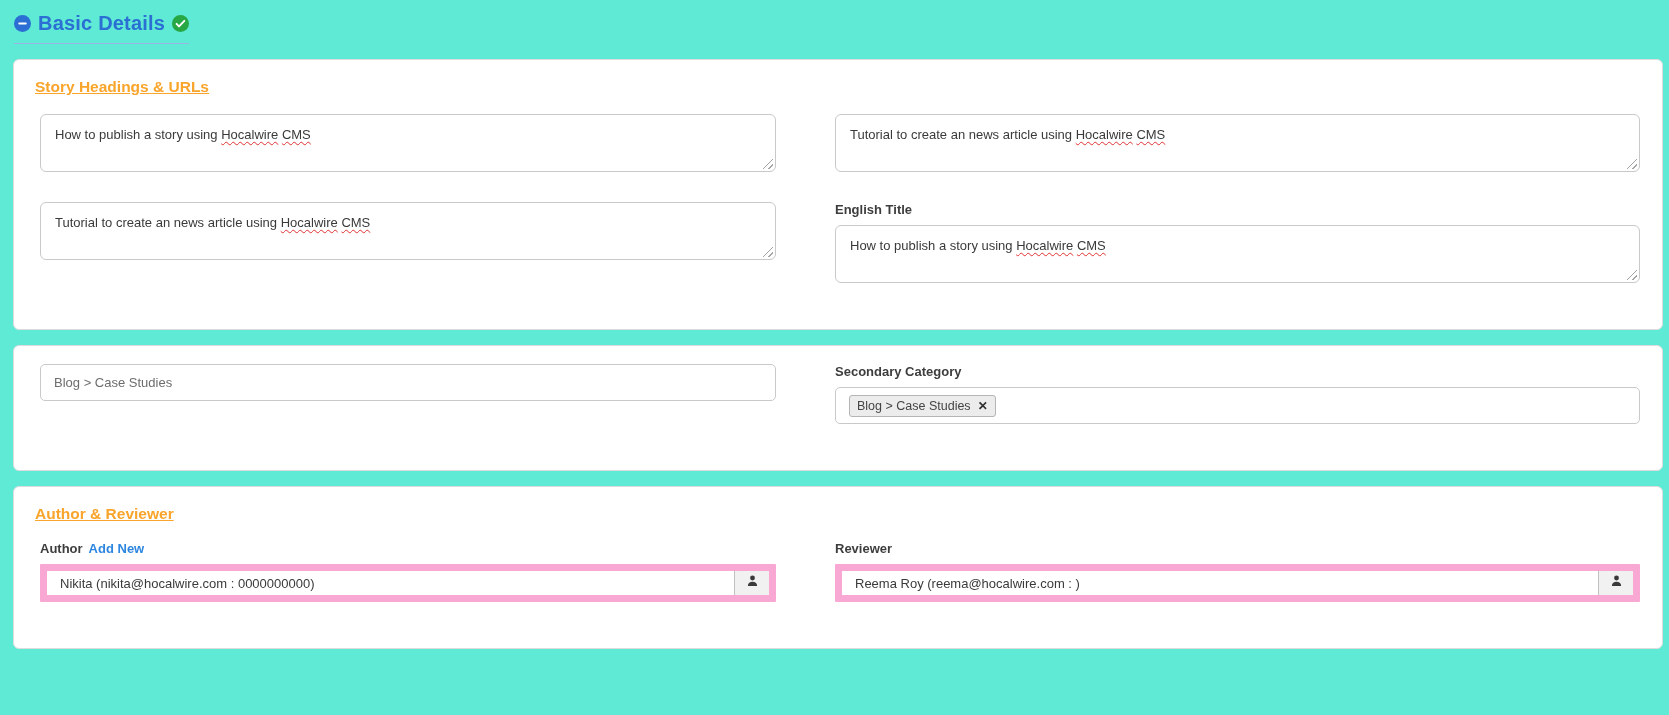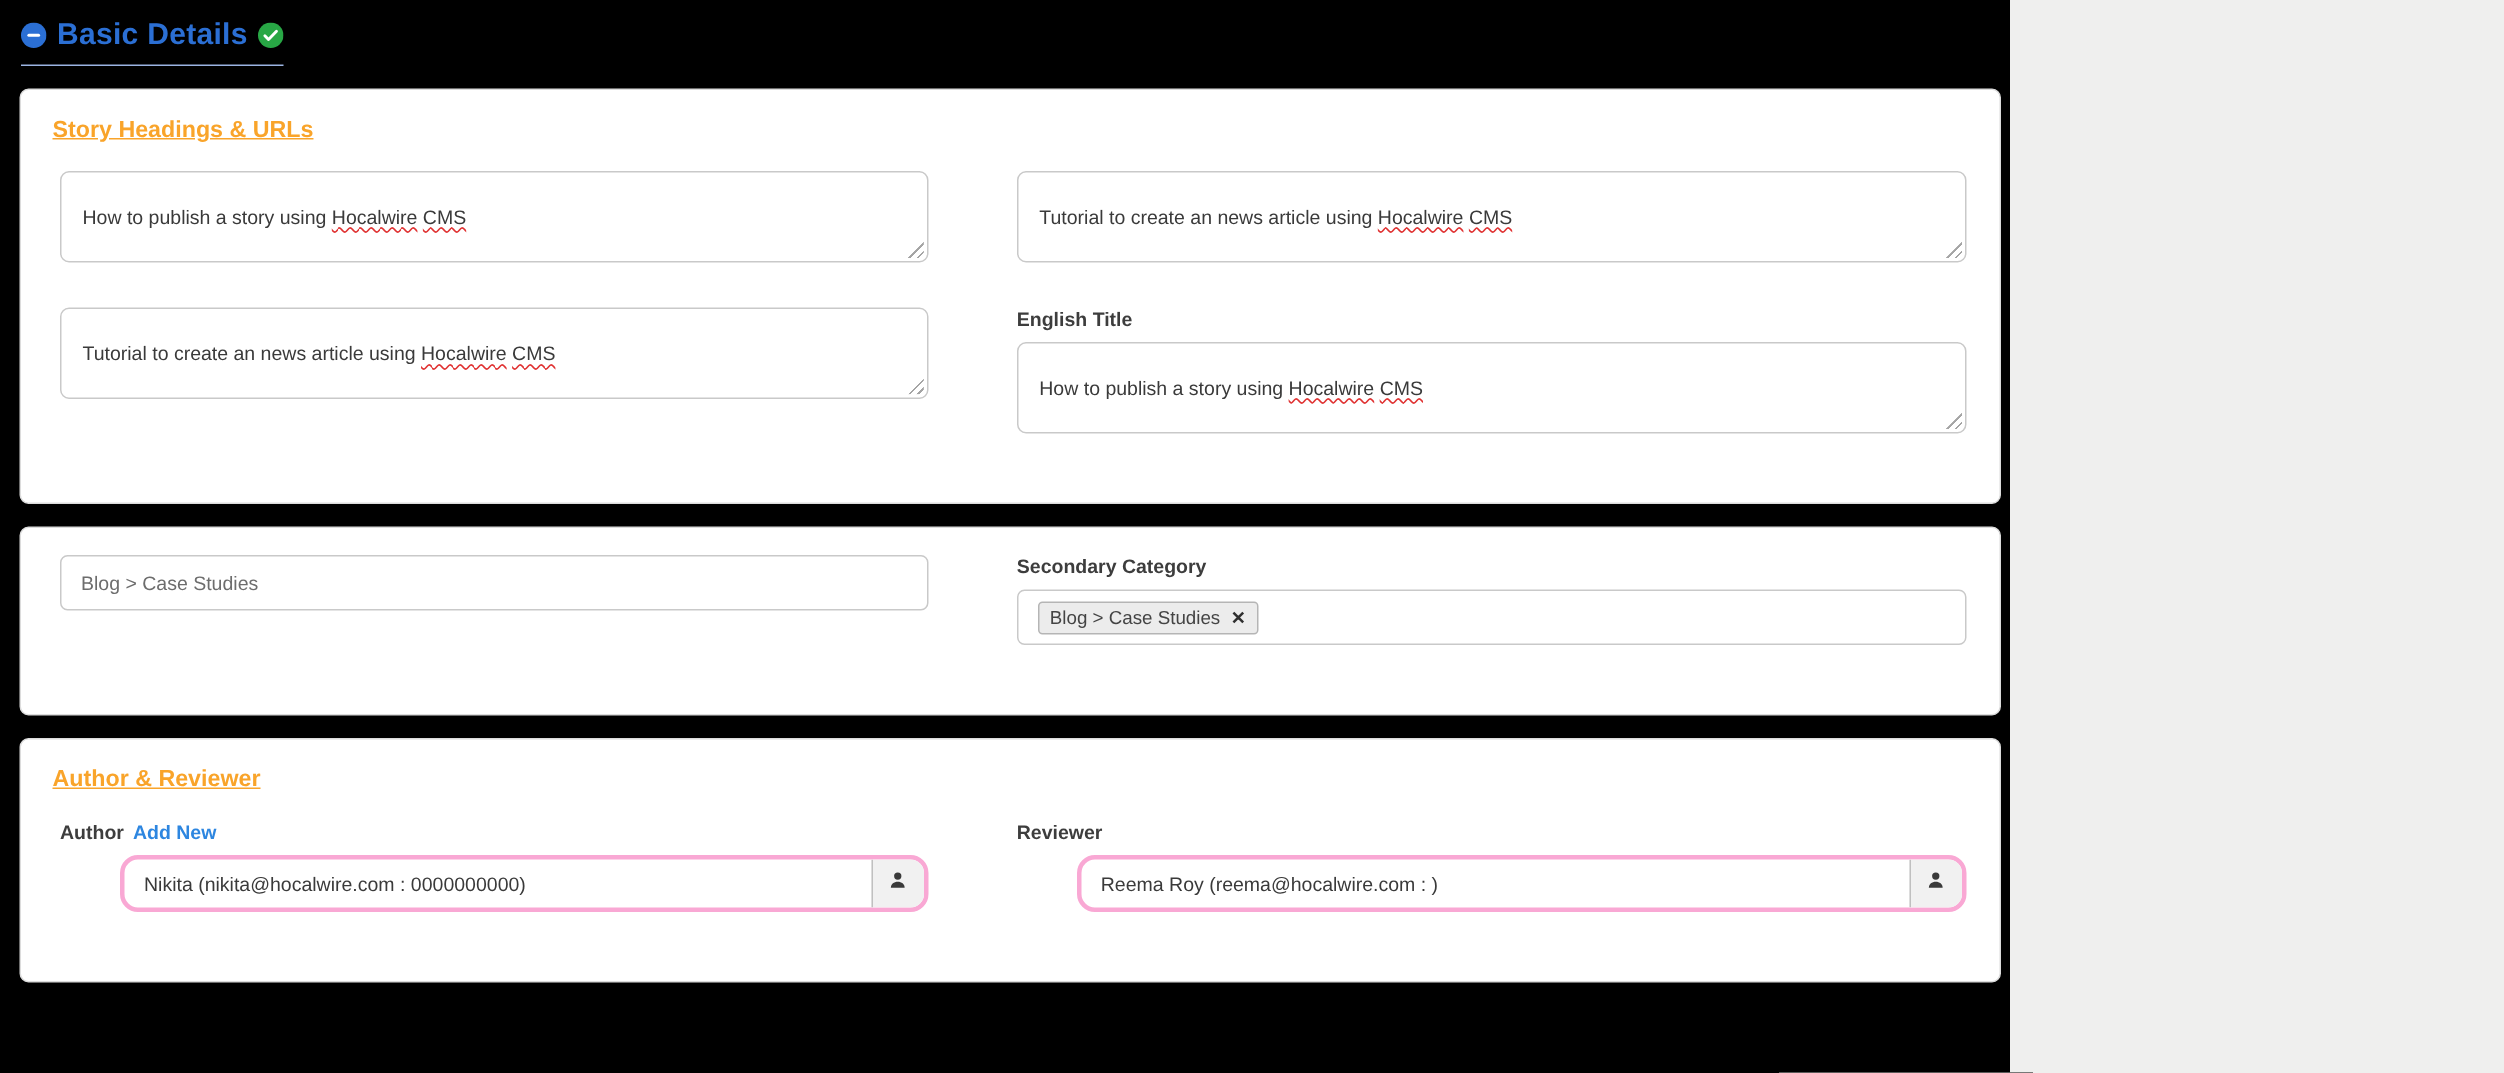--- a/index.html
+++ b/index.html
@@ -2,23 +2,23 @@
 <html><head>
 <meta charset="utf-8">
 <style>
   * { box-sizing: border-box; }
   html, body { margin: 0; padding: 0; }
   body {
     font-family: "Liberation Sans", sans-serif;
     background: #efefee;
   }
   .viewport {
-    width: 1340px;
+    width: 1669px;
     height: 715px;
-    background: #000000;
+    background: #5eead4;
     overflow: hidden;
     position: relative;
   }
 
   
   .page-header {
     display: inline-flex;
     align-items: center;
     gap: 7px;
     margin: 12px 0 0 14px;
@@ -73,21 +73,21 @@
     cursor: pointer;
   }
 
   
   .textarea-box {
     position: relative;
     border: 1px solid #c9c9c9;
     border-radius: 6px;
     background: #fff;
     min-height: 58px;
-    padding: 22px 14px;
+    padding: 12px 14px;
     font-size: 13px;
     color: #3a3a3a;
     white-space: pre-wrap;
     cursor: text;
   }
   .textarea-box::after {   
     content: "";
     position: absolute;
     right: 2px;
     bottom: 2px;
@@ -144,26 +144,25 @@
     font-weight: bold;
     color: #2f2f2f;
     font-size: 12px;
     cursor: pointer;
     line-height: 1;
   }
 
   
   .input-group {
     display: flex;
-    border: 3px solid #f9a8d4;
-    border-radius: 12px;
+    border: 7px solid #f9a8d4;
+    border-radius: 1px;
     background: #fff;
     height: 38px;
     overflow: hidden;
-    margin-left: 40px;
   }
   .input-group .value {
     flex: 1;
     display: flex;
     align-items: center;
     padding: 0 13px;
     font-size: 13px;
     color: #3a3a3a;
     cursor: text;
   }

